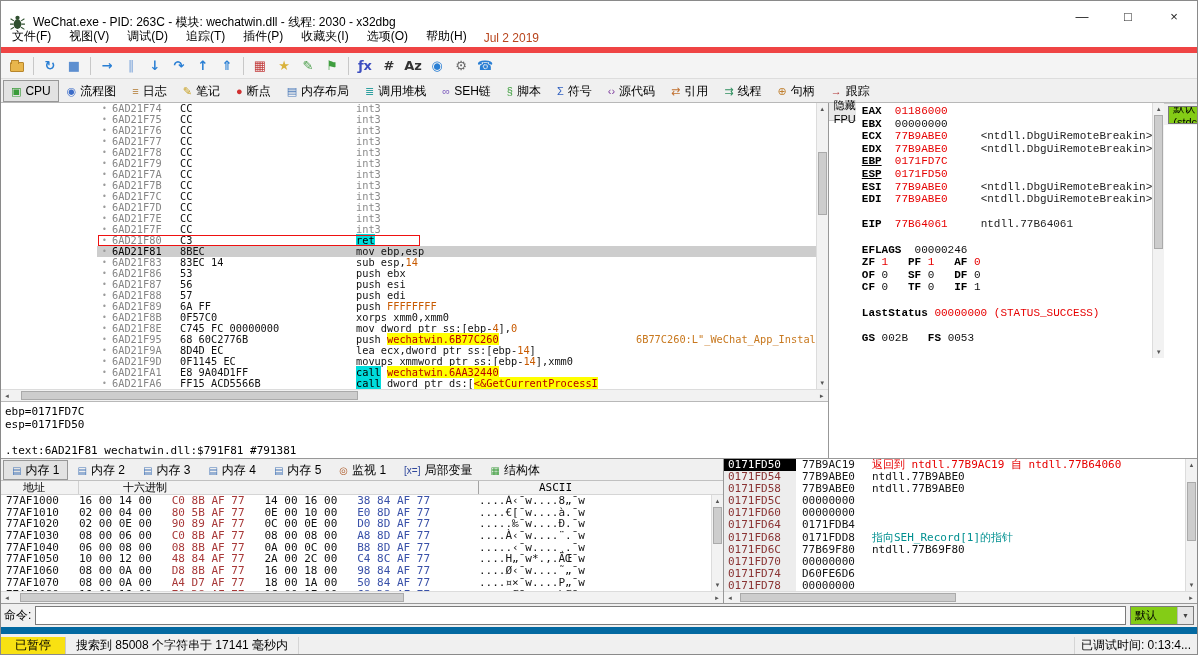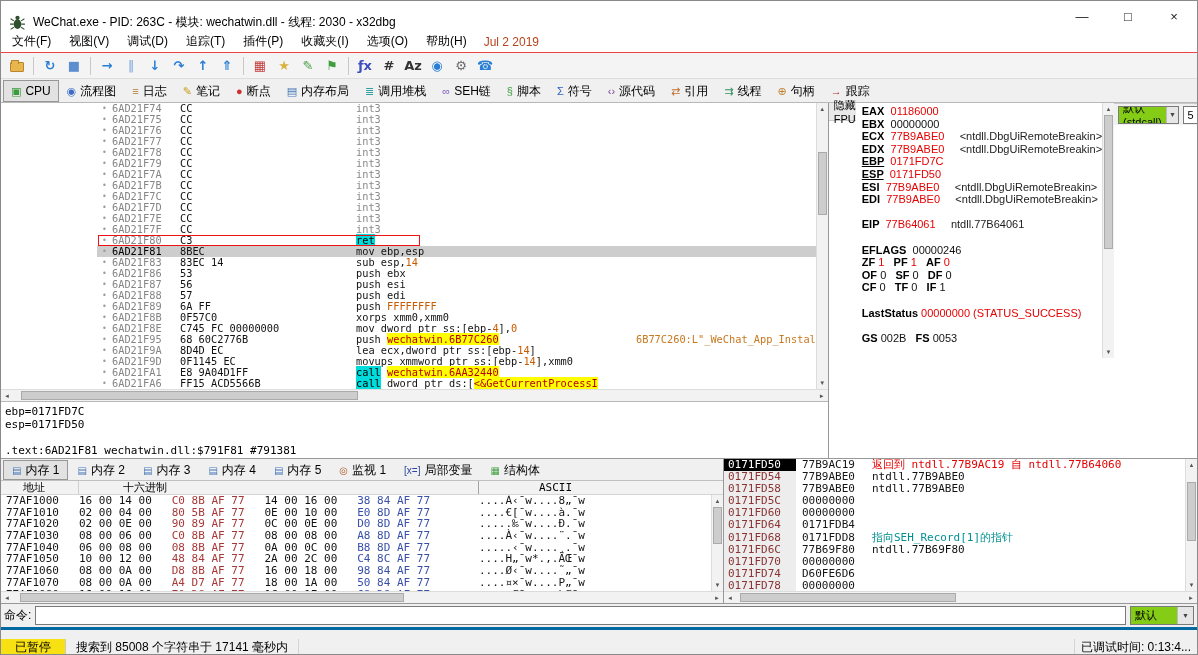--- a/index.html
+++ b/index.html
@@ -5,21 +5,21 @@
 *{margin:0;padding:0;box-sizing:border-box}
 html,body{width:1198px;height:655px}
 body{font-family:"Liberation Sans","DejaVu Sans",sans-serif;font-size:12px;background:#f0f0f0;color:#000;overflow:hidden;border:1px solid #8a8a8a;position:relative}
 
 .titlebar{height:30px;background:#fff;display:flex;align-items:flex-end;padding-left:8px}
 .app-icon{width:17px;height:17px;display:inline-flex}
 .title-text{margin-left:7px;font-size:12px;color:#000}
 .win-btns{margin-left:auto;display:flex;height:100%}
 .win-btn{width:46px;display:flex;align-items:center;justify-content:center;font-size:13px;color:#222}
 
-.menubar{height:22px;background:#fff;display:flex;align-items:center;padding-left:2px;border-bottom:1px solid #ef4444}
+.menubar{height:22px;background:#fff;display:flex;align-items:flex-end;padding-left:2px;border-bottom:6px solid #ef4444}
 .menu-item{padding:2px 9px;font-size:12px}
 .menu-date{color:#b8441c;padding:2px 8px;font-size:12px}
 
 .toolbar{height:26px;background:#f4f4f4;display:flex;align-items:center;padding-left:4px;border-bottom:1px solid #ddd}
 .tb-btn{width:24px;height:22px;display:flex;align-items:center;justify-content:center}
 .tb-glyph{font-size:13px;font-weight:bold;font-family:"DejaVu Sans",sans-serif}
 .tb-sep{width:1px;height:18px;background:#c8c8c8;margin:0 4px}
 .folder-icon{width:14px;height:10px;background:#e8b64c;border:1px solid #b8862c;border-radius:1px;position:relative;margin-top:3px}
 .folder-icon::before{content:"";position:absolute;top:-3px;left:0;width:6px;height:3px;background:#e8b64c;border:1px solid #b8862c;border-bottom:none;border-radius:1px 1px 0 0}
 
@@ -63,21 +63,21 @@
 .hsb-track{flex:1;position:relative}
 .hsb-thumb{position:absolute;top:1px;bottom:1px;background:#cdcdcd;border:1px solid #aaa}
 
 .info-pane{height:57px;border-top:1px solid #b8b8b8;background:#fff;padding:3px 4px;font-family:"DejaVu Sans Mono",monospace;font-size:11px}
 .iline{height:13px;line-height:13px;white-space:pre}
 
 .regs-pane{flex:1;background:#fff;display:flex;flex-direction:row}
 .fpu-strip{height:18px;background:#e9e9e9;border-bottom:1px solid #c9c9c9;font-size:11px;display:flex;align-items:center;padding-left:5px}
 .regs-scroll{height:255px;display:flex}
 .regs-body{flex:1;overflow:hidden;padding-top:2px}
-.rline{height:12.6px;line-height:12.6px;font-family:Liberation Sans, sans-serif;font-size:11px;white-space:pre;padding-left:6px}
+.rline{height:12.6px;line-height:12.6px;font-family:Liberation Mono, monospace;font-size:11px;white-space:pre;padding-left:6px}
 .conv-row{height:22px;background:#f0f0f0;border-top:1px solid #c9c9c9;display:flex;align-items:center;gap:4px;padding:0 4px}
 .combo{background:#84cc16;border:1px solid #7a7a7a;height:18px;display:flex;align-items:center;font-size:11px;padding-left:4px;overflow:hidden}
 .combo-arrow{margin-left:auto;width:16px;background:#e6e6e6;height:100%;display:flex;align-items:center;justify-content:center;font-size:7px;color:#444;border-left:1px solid #bbb}
 .conv-combo{flex:1}
 .spin{width:36px;background:#fff;border:1px solid #7a7a7a;height:18px;display:flex;font-size:11px}
 .spin-val{flex:1;display:flex;align-items:center;padding-left:4px}
 .spin-btns{width:13px;display:flex;flex-direction:column;border-left:1px solid #bbb}
 .spin-btns span{flex:1;font-size:5px;display:flex;align-items:center;justify-content:center;background:#e6e6e6;color:#444}
 .chk{display:flex;align-items:center;gap:4px;font-size:11px;padding:0 2px;white-space:nowrap}
 .chk .box{width:12px;height:12px;background:#fff;border:1px solid #707070}
@@ -106,21 +106,21 @@
 .srow{display:flex;height:12.1px;line-height:12.1px;font-family:"DejaVu Sans Mono",monospace;font-size:11px;white-space:pre}
 .saddr{width:72px;padding-left:4px;color:#8a3333;background:#ededed}
 .saddr.ssel{background:#000;color:#fff}
 .sval{width:76px;padding-left:6px;color:#151515}
 .scmt{flex:1}
 
 .cmdbar{height:24px;background:#f0f0f0;border-top:1px solid #989898;display:flex;align-items:center;padding:0 3px;gap:4px}
 .cmd-label{font-size:12px;white-space:nowrap}
 .cmd-input{flex:1;height:19px;border:1px solid #7a7a7a;background:#fff;font-family:"DejaVu Sans Mono",monospace;font-size:11px;padding:0 3px;outline:none}
 .cmd-combo{width:64px;height:19px}
-.statusbar{height:29px;background:#f0f0f0;border-top:3px solid #0369a1;display:flex;align-items:flex-end;font-size:12px}
+.statusbar{height:29px;background:#f0f0f0;border-top:7px solid #0369a1;display:flex;align-items:center;font-size:12px}
 .status-badge{background:#f8e112;display:flex;align-items:center;padding:0 14px;border-right:1px solid #c9c9c9}
 .status-msg{display:flex;align-items:center;padding:0 10px;border-right:1px solid #d5d5d5}
 .status-time{margin-left:auto;display:flex;align-items:center;padding:0 6px;border-left:1px solid #d5d5d5;white-space:nowrap}
 </style>
 </head>
 <body>
 
 <div class="titlebar">
   <span class="app-icon">
     <svg width="17" height="17" viewBox="0 0 16 16">

